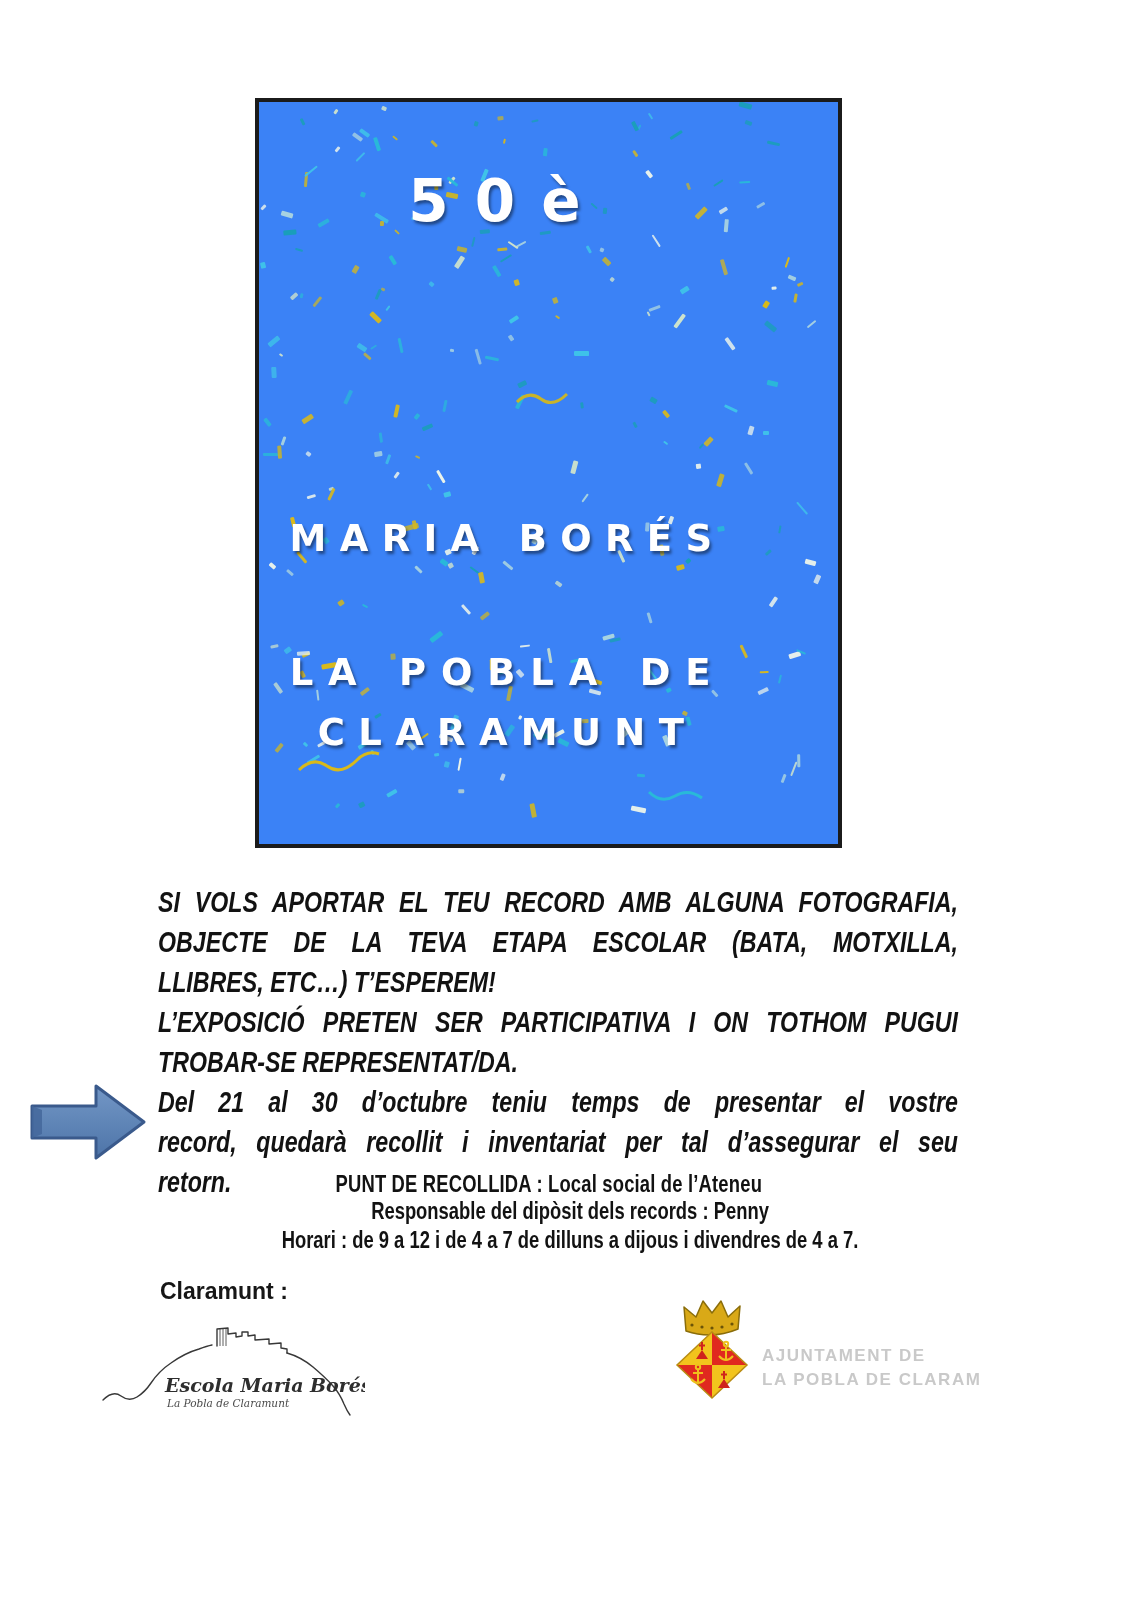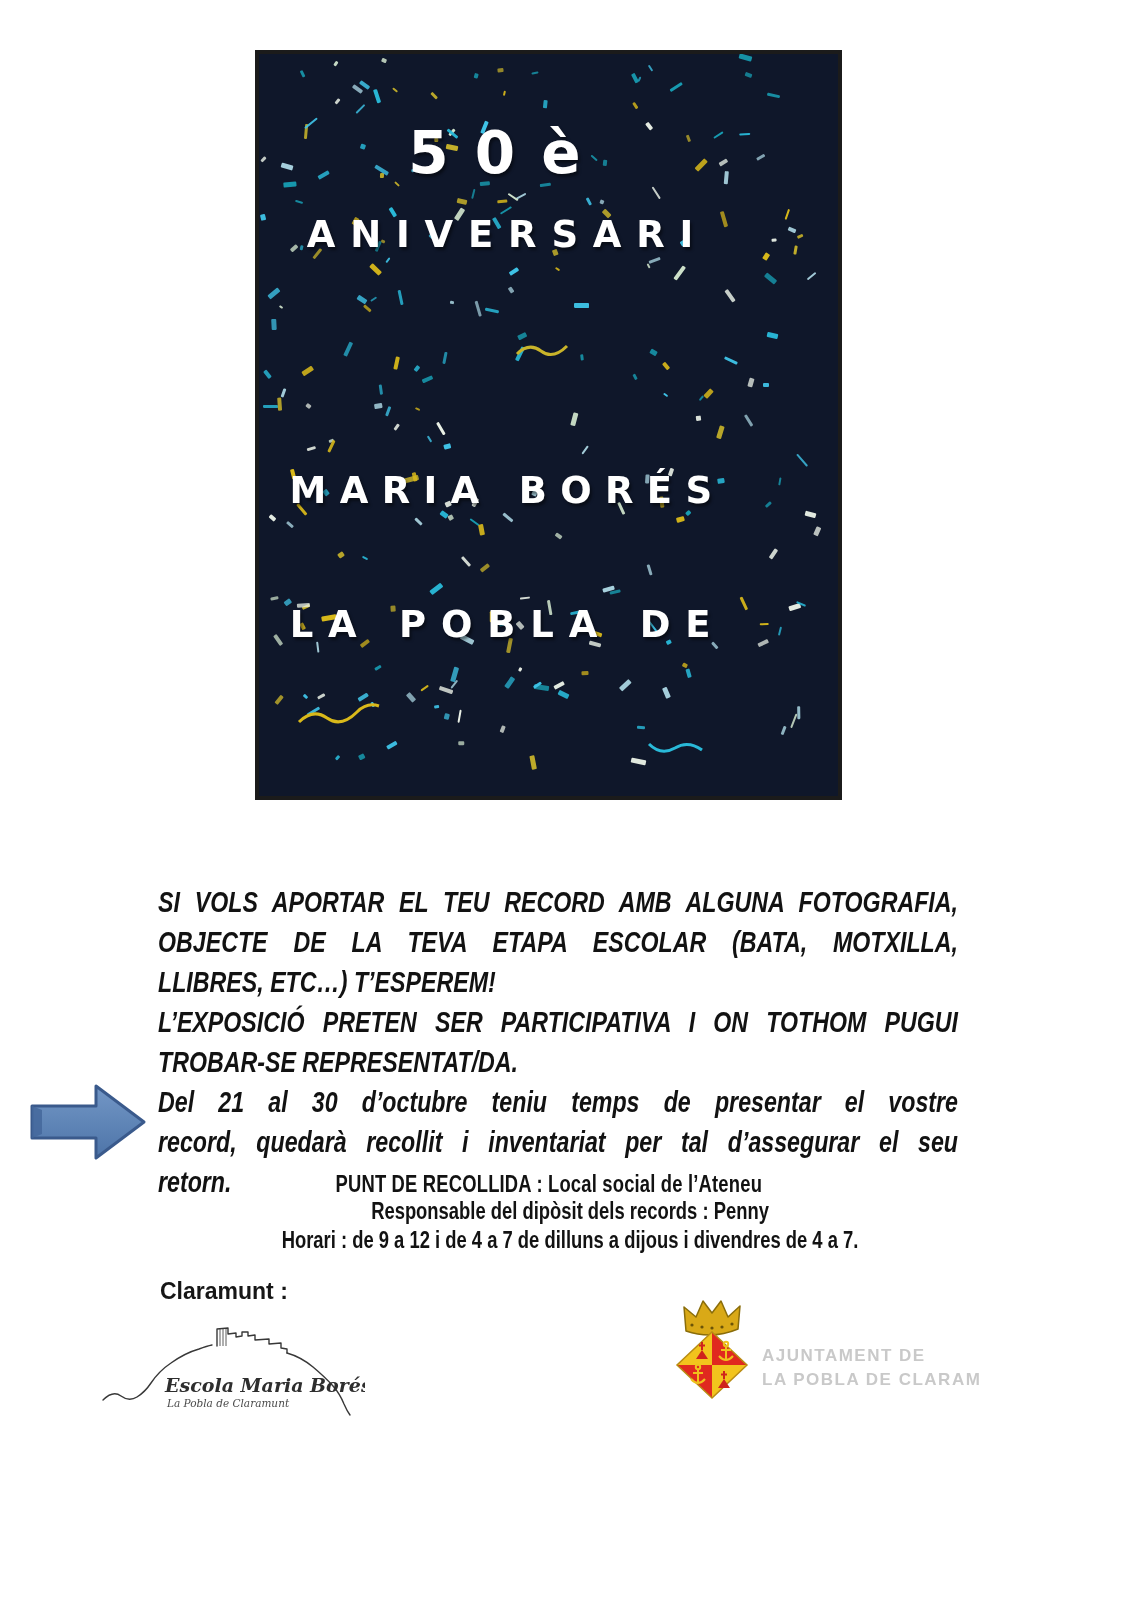--- a/index.html
+++ b/index.html
@@ -47,21 +47,21 @@
                 font-size:19px;fill:#2e2e2e;}
   .school-sub{font-family:"DejaVu Serif",serif;font-style:italic;font-size:10.5px;fill:#4a4a4a;}
   .council-text{font-family:"Liberation Sans",sans-serif;font-weight:bold;font-size:17px;
                 fill:#c9c9c9;letter-spacing:1.5px;}
 </style>
 </head>
 <body>
 
 <div class="page">
 
-  <div class="poster" style="background: #0f172a;">
+  <div class="poster" style="background: #3b82f6; margin-top: 48px;">
     <div class="confetti">
         <div style="position: absolute; left: 87.8342%; top: 67.0767%; width: 10.9877px; height: 3.81937px; background: rgb(238, 245, 234); transform: rotate(124deg); border-radius: 1px; opacity: 0.856335;"></div>
         <div style="position: absolute; left: 21.7263%; top: 27.5869%; width: 5.82188px; height: 2.17172px; background: rgb(63, 196, 232); transform: rotate(127deg); border-radius: 1px; opacity: 0.901415;"></div>
         <div style="position: absolute; left: 10.0389%; top: 86.348%; width: 8.34264px; height: 2.89715px; background: rgb(238, 245, 234); transform: rotate(151deg); border-radius: 1px; opacity: 0.835364;"></div>
         <div style="position: absolute; left: 4.36694%; top: 73.5458%; width: 7.37415px; height: 4.94553px; background: rgb(63, 196, 232); transform: rotate(144deg); border-radius: 1px; opacity: 0.734513;"></div>
         <div style="position: absolute; left: 5.37423%; top: 25.8283%; width: 8.04426px; height: 4.27345px; background: rgb(207, 227, 203); transform: rotate(138deg); border-radius: 1px; opacity: 0.781415;"></div>
         <div style="position: absolute; left: 55.4195%; top: 53.2939%; width: 10.1994px; height: 2.00965px; background: rgb(169, 211, 224); transform: rotate(126deg); border-radius: 1px; opacity: 0.956085;"></div>
         <div style="position: absolute; left: 80.2496%; top: 41.0806%; width: 13.7534px; height: 2.80498px; background: rgb(63, 196, 232); transform: rotate(25deg); border-radius: 1px; opacity: 0.953937;"></div>
         <div style="position: absolute; left: 46.9168%; top: 2.4643%; width: 7.4789px; height: 2.0616px; background: rgb(24, 160, 181); transform: rotate(168deg); border-radius: 1px; opacity: 0.772274;"></div>
         <div style="position: absolute; left: 70.3813%; top: 56.1282%; width: 7.90571px; height: 4.14994px; background: rgb(238, 245, 234); transform: rotate(109deg); border-radius: 1px; opacity: 0.886004;"></div>
@@ -306,23 +306,23 @@
         <div style="position: absolute; left: 69.7084%; top: 45.8863%; width: 5.39543px; height: 2.37636px; background: rgb(63, 196, 232); transform: rotate(36deg); border-radius: 1px; opacity: 0.992748;"></div>
         <div style="position: absolute; left: 31.9034%; top: 88.9176%; width: 5.79701px; height: 4.87513px; background: rgb(63, 196, 232); transform: rotate(104deg); border-radius: 1px; opacity: 0.716388;"></div>
         <div style="position: absolute; left: 67.5411%; top: 39.8903%; width: 7.41771px; height: 4.98225px; background: rgb(24, 160, 181); transform: rotate(31deg); border-radius: 1px; opacity: 0.830152;"></div>
       </div>
     <svg class="streamers" width="579" height="742" viewBox="0 0 579 742">
       <path d="M40,668 q14,-14 28,-4 q14,10 30,-6 q10,-10 22,-6" stroke="#d9b91a" stroke-width="3" fill="none"></path>
       <path d="M258,300 q12,-12 24,-3 q12,9 26,-5" stroke="#c9b42a" stroke-width="3" fill="none"></path>
       <path d="M390,690 q12,12 26,4 q13,-8 27,2" stroke="#29b9d8" stroke-width="3" fill="none"></path>
     </svg>
     <div class="pline pl0">50è</div>
-    <div class="pline pl1">ANIVERSARI</div>
     <div class="pline pl4">MARIA BORÉS</div>
     <div class="pline pl5">LA POBLA DE</div>
+    <div class="pline pl6">CLARAMUNT</div>
   </div>
 
 
   <div class="bline j" style="top:886px">SI VOLS APORTAR EL TEU RECORD AMB  ALGUNA FOTOGRAFIA,</div>
   <div class="bline j" style="top:926px">OBJECTE DE LA TEVA ETAPA ESCOLAR (BATA, MOTXILLA,</div>
   <div class="bline" style="top:966px">LLIBRES, ETC…) T’ESPEREM!</div>
   <div class="bline j" style="top:1006px">L’EXPOSICIÓ PRETEN SER PARTICIPATIVA I ON TOTHOM PUGUI</div>
   <div class="bline" style="top:1046px">TROBAR-SE REPRESENTAT/DA.</div>
   <div class="bline j" style="top:1086px">Del 21 al 30 d’octubre teniu temps de presentar el vostre</div>
   <div class="bline j" style="top:1126px">record, quedarà recollit i inventariat per tal d’assegurar el seu</div>

